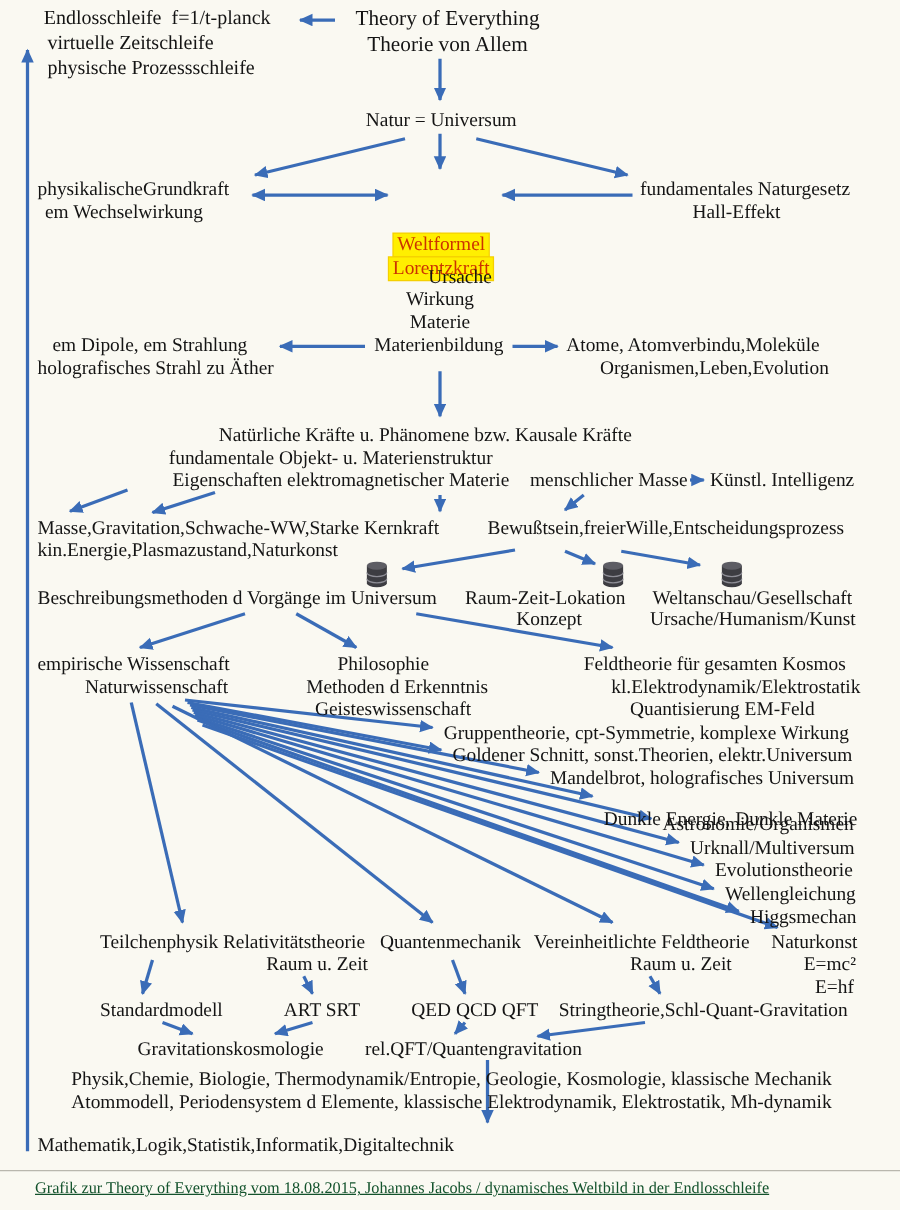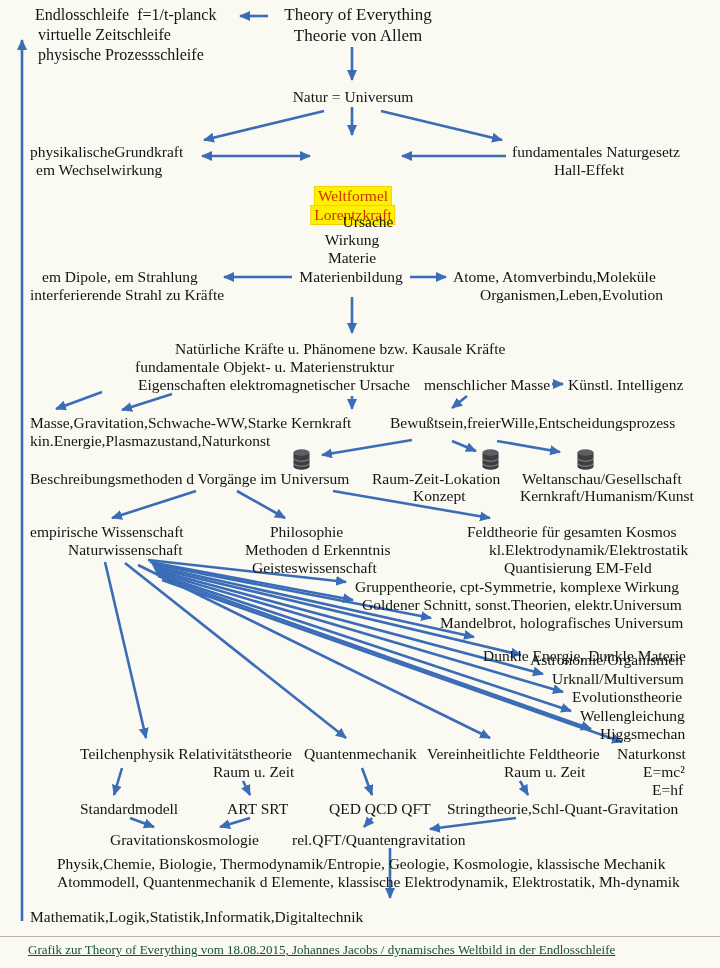--- a/index.html
+++ b/index.html
@@ -127,30 +127,30 @@
   <div class="node center hl" style="left:353px;top:161px">Lorentzkraft</div>
 
   <div class="node" style="left:512px;top:143px">fundamentales Naturgesetz</div>
   <div class="node" style="left:554px;top:161px">Hall-Effekt</div>
 
   <div class="node center" style="left:368px;top:213px">Ursache</div>
   <div class="node center" style="left:352px;top:231px">Wirkung</div>
   <div class="node center" style="left:352px;top:249px">Materie</div>
 
   <div class="node" style="left:42px;top:268px">em Dipole, em Strahlung</div>
-  <div class="node" style="left:30px;top:286px">interferierende Strahl zu Kräfte</div>
+  <div class="node" style="left:30px;top:286px">holografisches Strahl zu Äther</div>
 
   <div class="node center" style="left:351px;top:268px">Materienbildung</div>
 
   <div class="node" style="left:453px;top:268px">Atome, Atomverbindu,Moleküle</div>
   <div class="node" style="left:480px;top:286px">Organismen,Leben,Evolution</div>
 
   <div class="node" style="left:175px;top:340px">Natürliche Kräfte u. Phänomene bzw. Kausale Kräfte</div>
   <div class="node" style="left:135px;top:358px">fundamentale Objekt- u. Materienstruktur</div>
-  <div class="node" style="left:138px;top:376px">Eigenschaften elektromagnetischer Ursache</div>
+  <div class="node" style="left:138px;top:376px">Eigenschaften elektromagnetischer Materie</div>
   <div class="node" style="left:424px;top:376px">menschlicher Masse</div>
   <div class="node" style="left:568px;top:376px">Künstl. Intelligenz</div>
 
   <div class="node" style="left:30px;top:414px">Masse,Gravitation,Schwache-WW,Starke Kernkraft</div>
   <div class="node" style="left:30px;top:432px">kin.Energie,Plasmazustand,Naturkonst</div>
   <div class="node" style="left:390px;top:414px">Bewußtsein,freierWille,Entscheidungsprozess</div>
 
   <span class="db-icon" style="left:292px;top:448px">
     <svg width="19" height="23" viewBox="0 0 19 23">
       <path d="M1.5,4.5 v14 a8,3.2 0 0 0 16,0 v-14 z" fill="#3d3d42"></path>
@@ -173,21 +173,21 @@
       <ellipse cx="9.5" cy="4.5" rx="8" ry="3.2" fill="#5d5d64"></ellipse>
       <path d="M1.5,10 a8,3.2 0 0 0 16,0" fill="none" stroke="#8d8d95" stroke-width="1"></path>
       <path d="M1.5,15 a8,3.2 0 0 0 16,0" fill="none" stroke="#8d8d95" stroke-width="1"></path>
     </svg>
   </span>
 
   <div class="node" style="left:30px;top:470px">Beschreibungsmethoden d Vorgänge im Universum</div>
   <div class="node" style="left:372px;top:470px">Raum-Zeit-Lokation</div>
   <div class="node" style="left:413px;top:487px">Konzept</div>
   <div class="node" style="left:522px;top:470px">Weltanschau/Gesellschaft</div>
-  <div class="node" style="left:520px;top:487px">Kernkraft/Humanism/Kunst</div>
+  <div class="node" style="left:520px;top:487px">Ursache/Humanism/Kunst</div>
 
   <div class="node" style="left:30px;top:523px">empirische Wissenschaft</div>
   <div class="node" style="left:68px;top:541px">Naturwissenschaft</div>
   <div class="node" style="left:270px;top:523px">Philosophie</div>
   <div class="node" style="left:245px;top:541px">Methoden d Erkenntnis</div>
   <div class="node" style="left:252px;top:559px">Geisteswissenschaft</div>
   <div class="node" style="left:467px;top:523px">Feldtheorie für gesamten Kosmos</div>
   <div class="node" style="left:489px;top:541px">kl.Elektrodynamik/Elektrostatik</div>
   <div class="node" style="left:504px;top:559px">Quantisierung EM-Feld</div>
 
@@ -212,20 +212,20 @@
 
   <div class="node" style="left:80px;top:800px">Standardmodell</div>
   <div class="node" style="left:227px;top:800px">ART SRT</div>
   <div class="node" style="left:329px;top:800px">QED QCD QFT</div>
   <div class="node" style="left:447px;top:800px">Stringtheorie,Schl-Quant-Gravitation</div>
 
   <div class="node" style="left:110px;top:831px">Gravitationskosmologie</div>
   <div class="node" style="left:292px;top:831px">rel.QFT/Quantengravitation</div>
 
   <div class="node" style="left:57px;top:855px">Physik,Chemie, Biologie, Thermodynamik/Entropie, Geologie, Kosmologie, klassische Mechanik</div>
-  <div class="node" style="left:57px;top:873px">Atommodell, Quantenmechanik d Elemente, klassische Elektrodynamik, Elektrostatik, Mh-dynamik</div>
+  <div class="node" style="left:57px;top:873px">Atommodell, Periodensystem d Elemente, klassische Elektrodynamik, Elektrostatik, Mh-dynamik</div>
 
   <div class="node" style="left:30px;top:908px">Mathematik,Logik,Statistik,Informatik,Digitaltechnik</div>
 
   <div class="footer-rule"></div>
   <div class="footer">Grafik zur Theory of Everything vom 18.08.2015, Johannes Jacobs / dynamisches Weltbild in der Endlosschleife</div>
 
 </div>
 
 </body></html>

